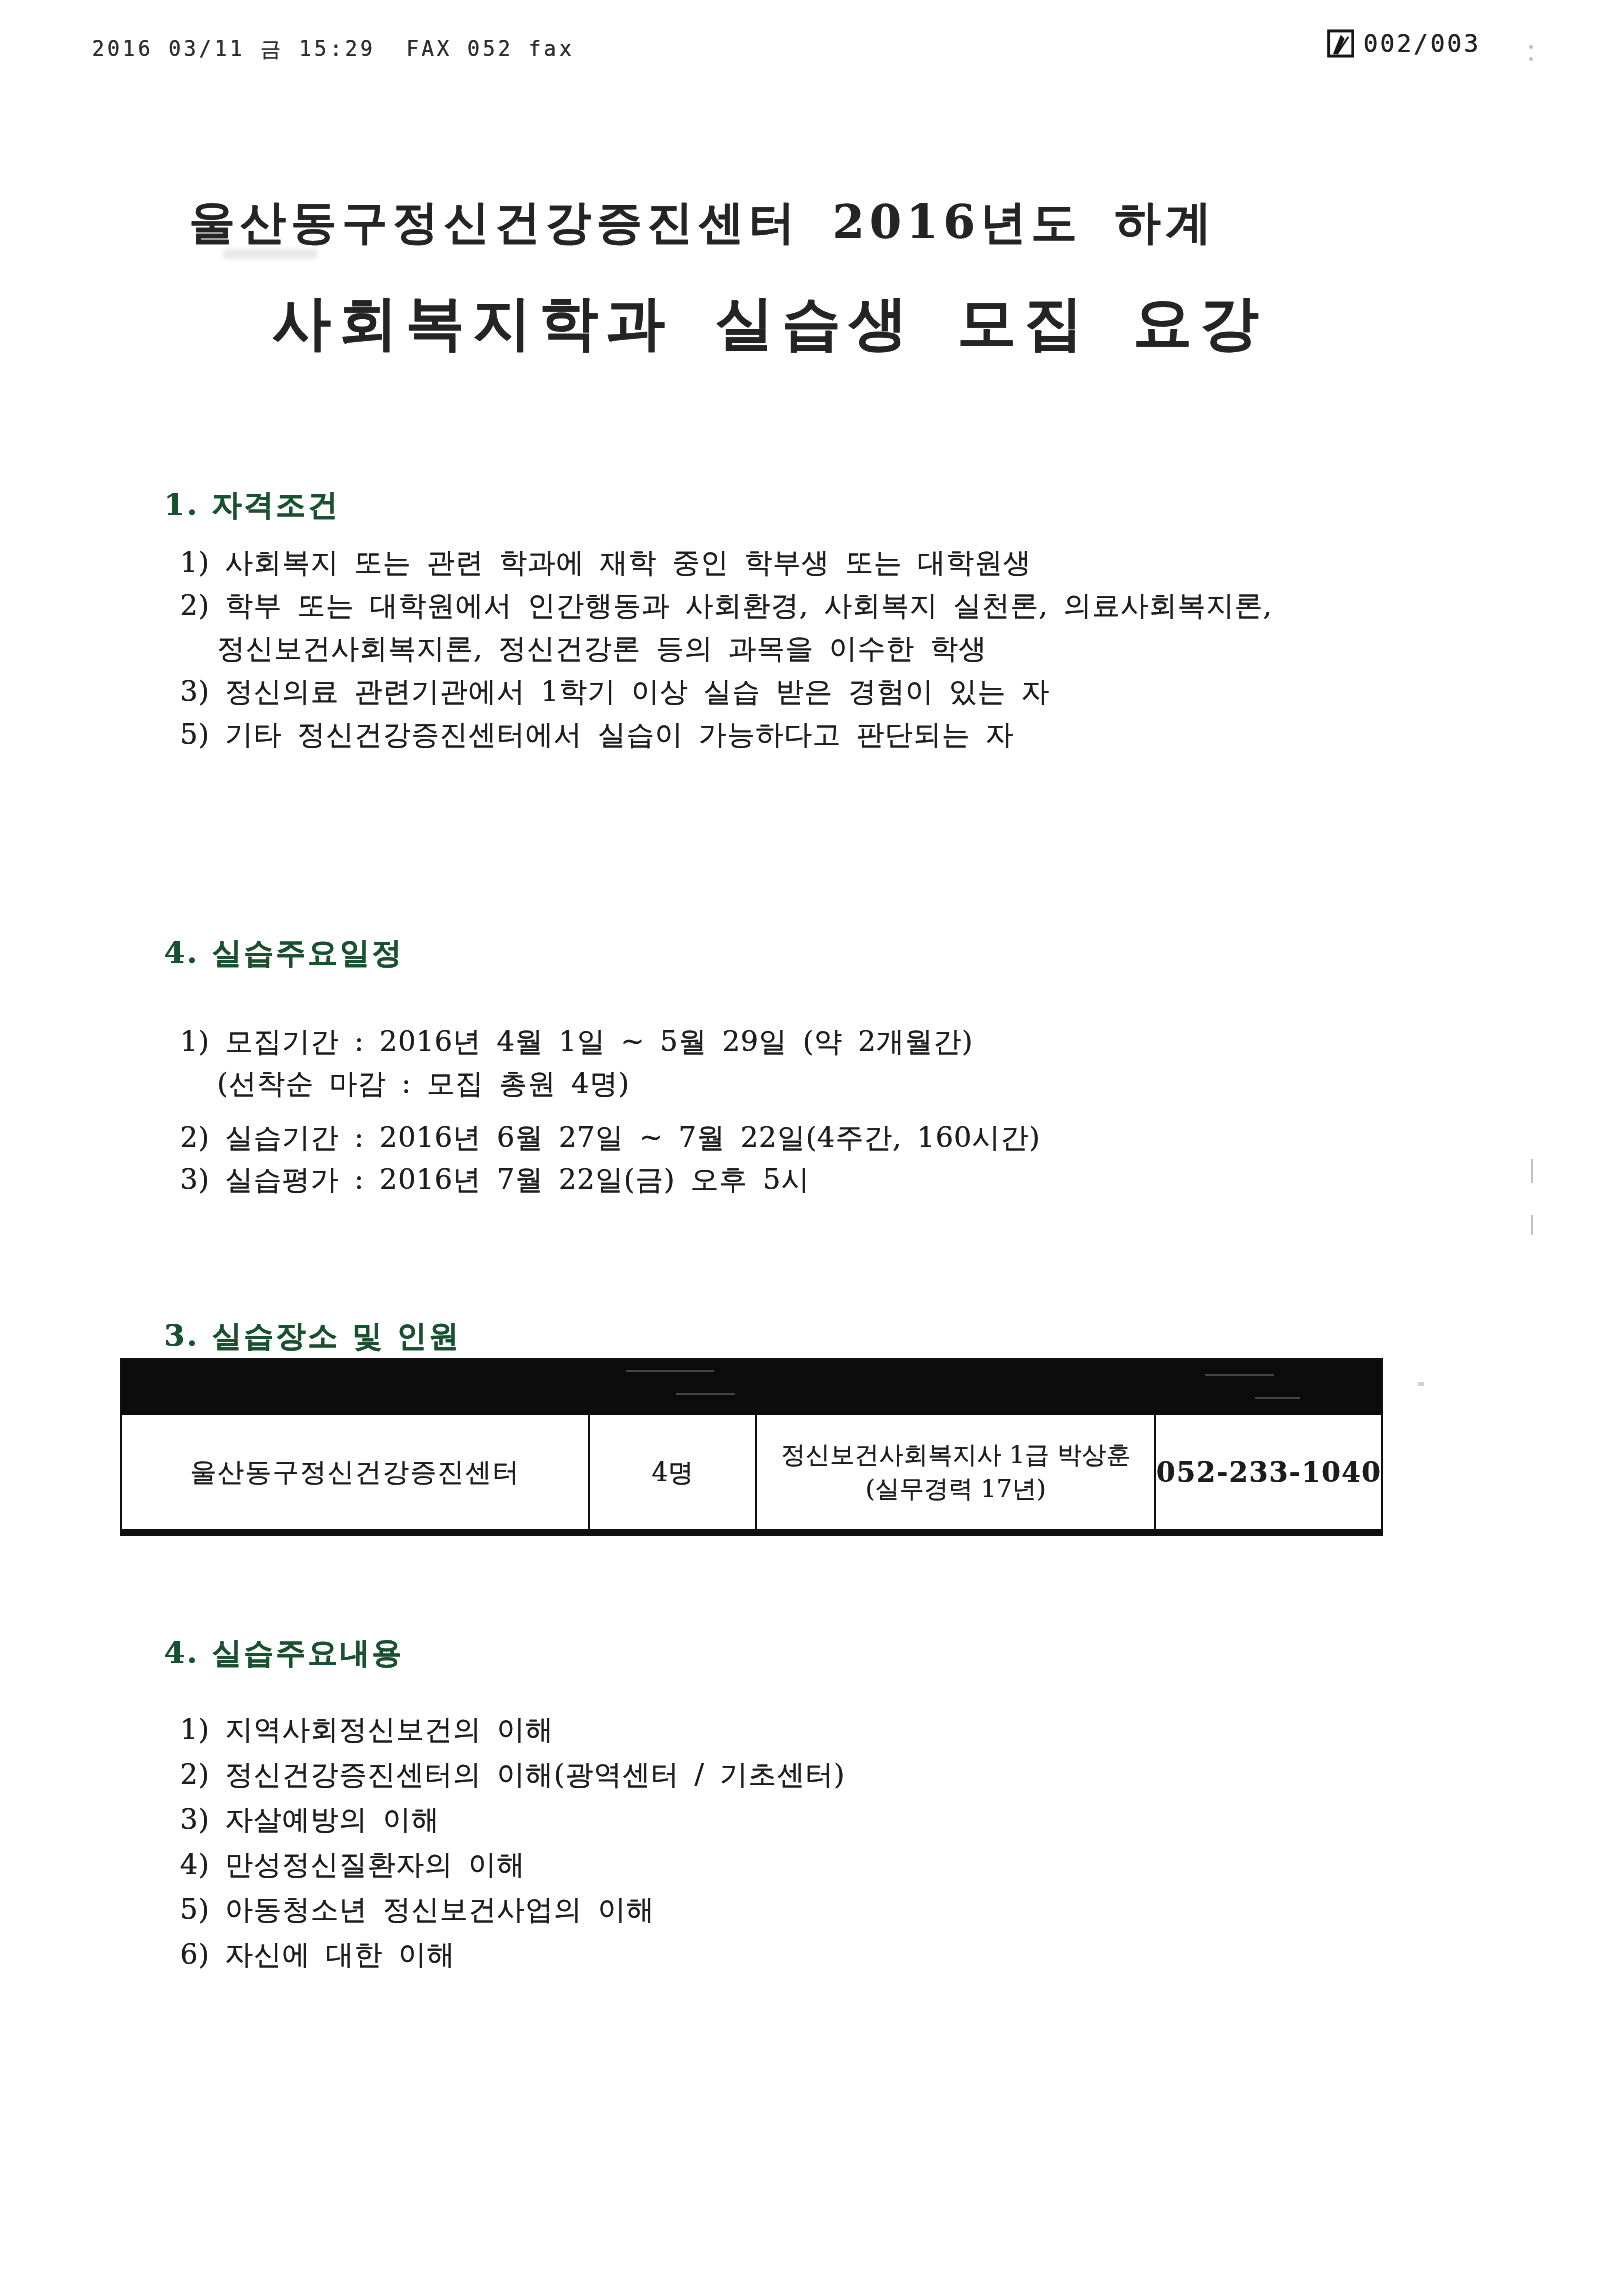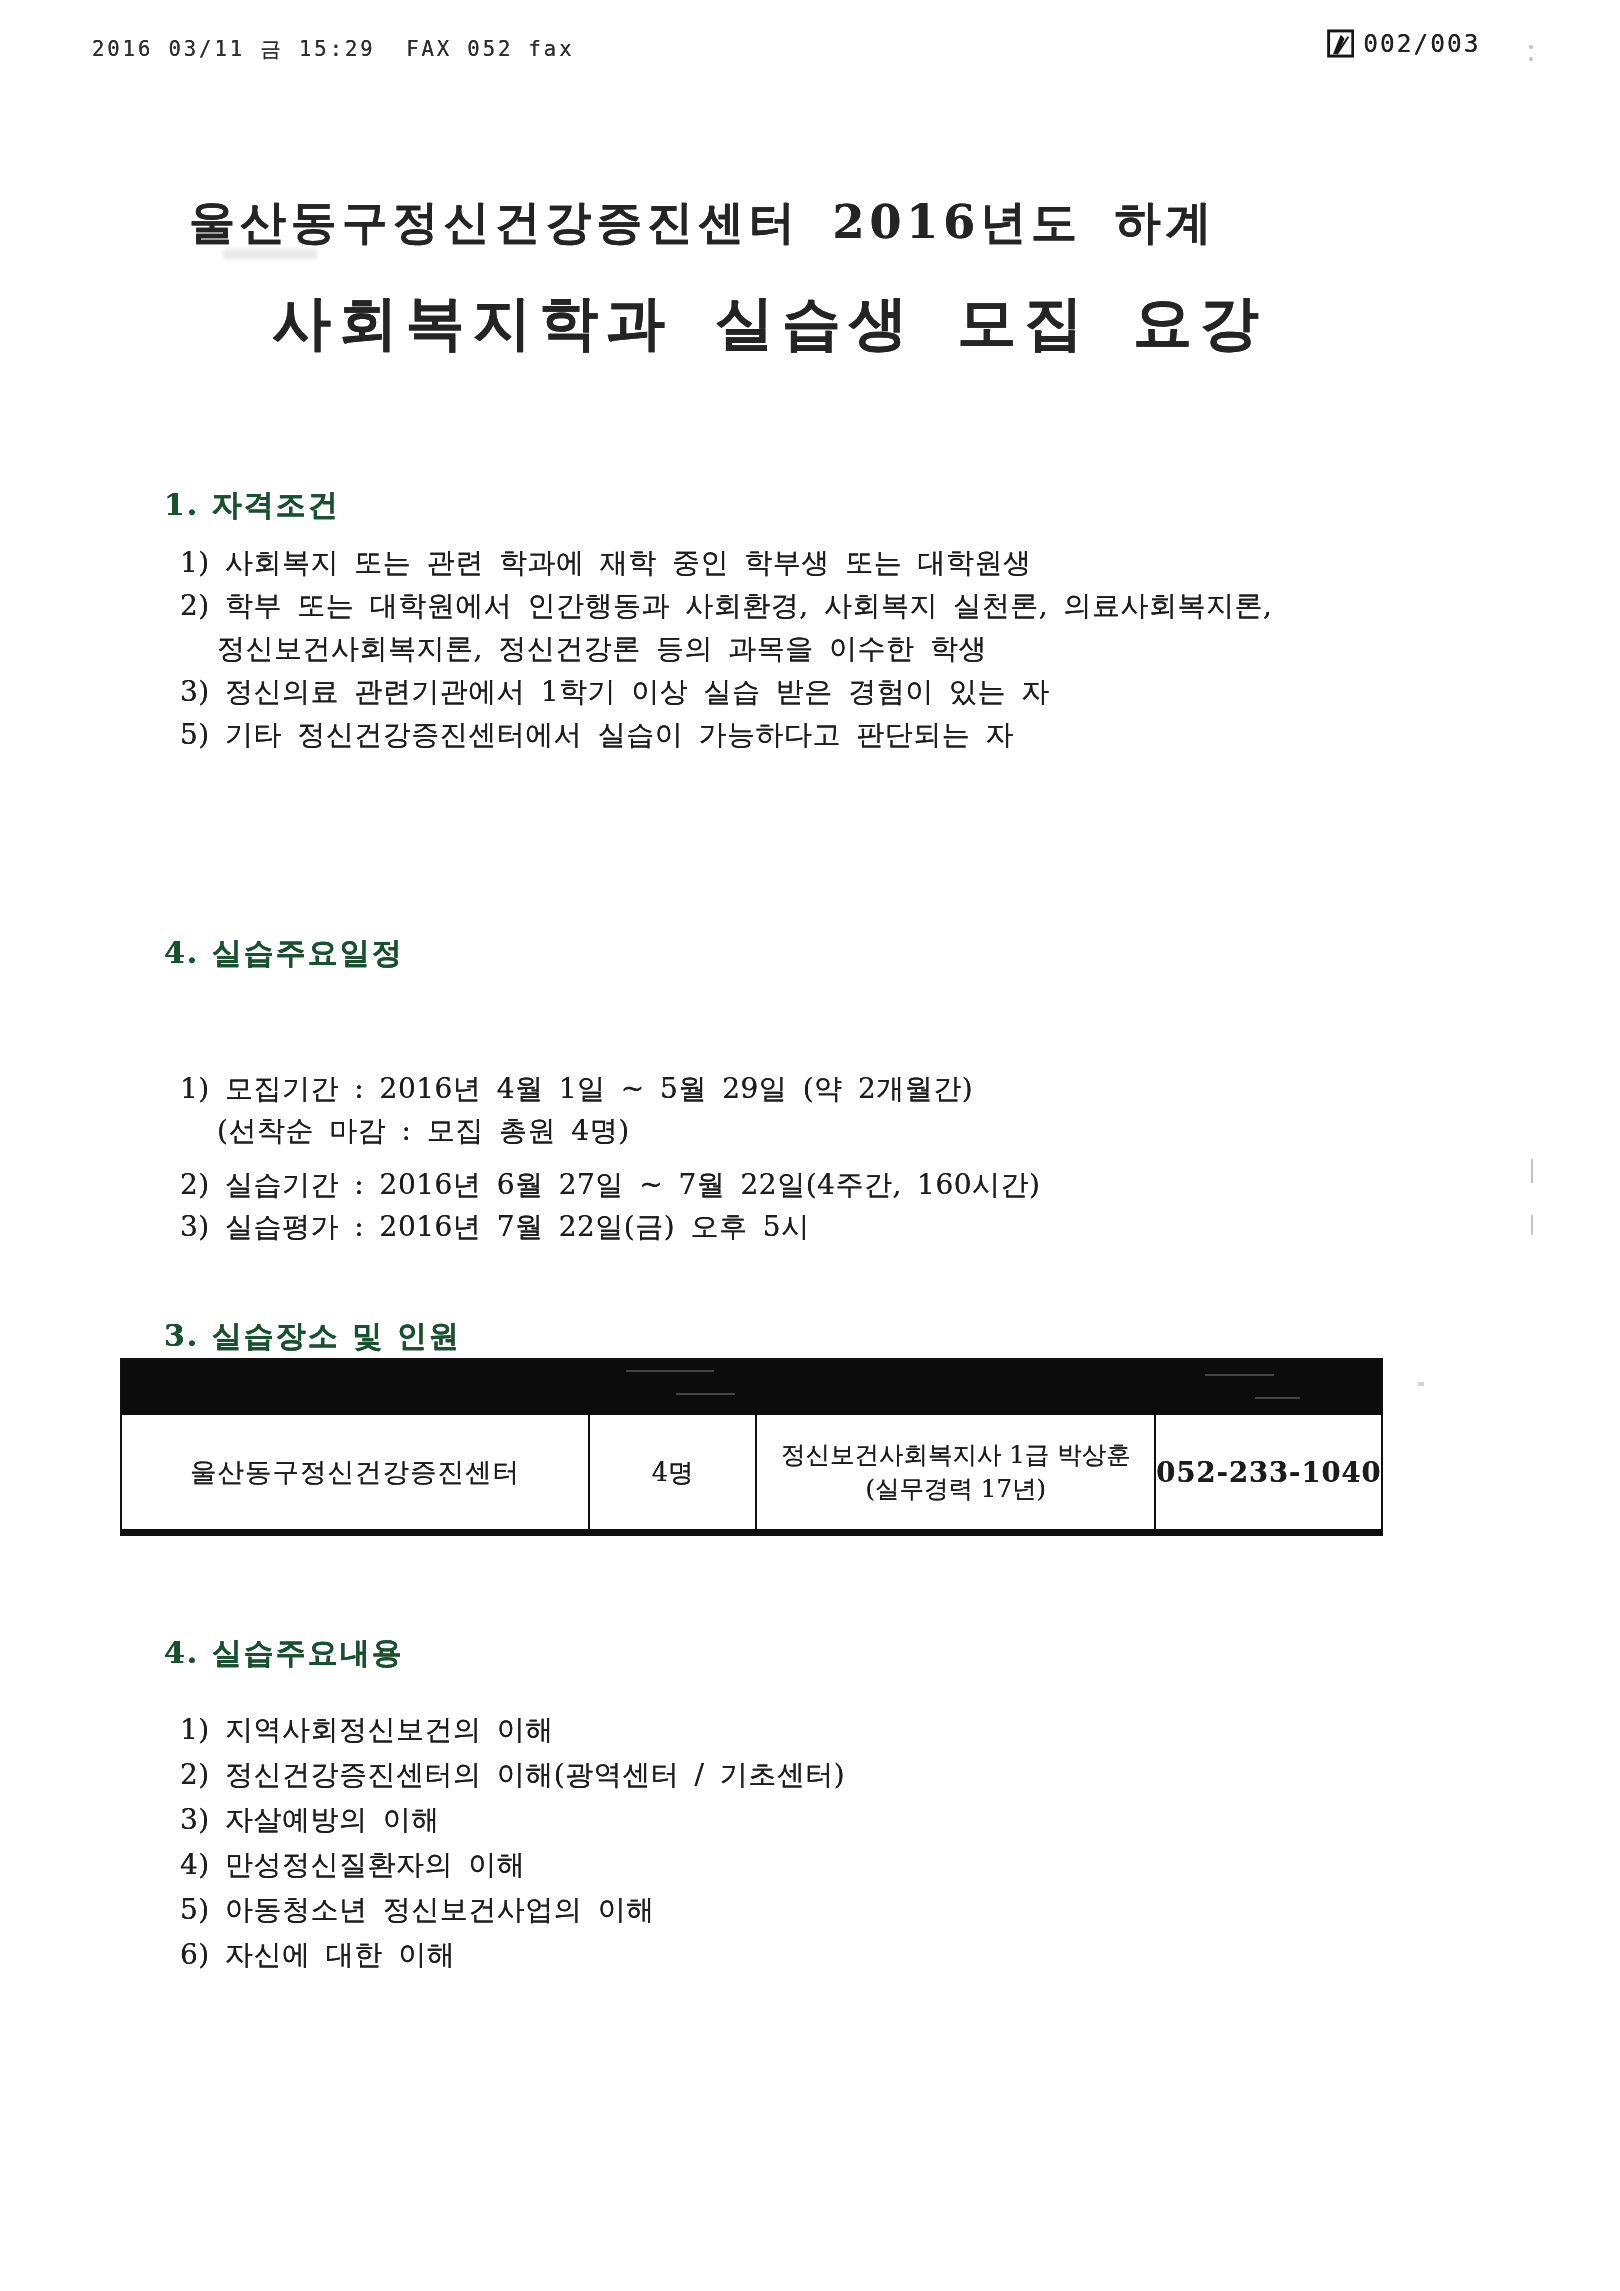--- a/index.html
+++ b/index.html
@@ -43,21 +43,21 @@
   .h-s2{top:915px;}
   .h-s3{top:1298px;}
   .h-s4{top:1615px;}
   .list{
     position:absolute;left:180px;
     font-size:28px;letter-spacing:0.5px;word-spacing:5.9px;color:#1d1d1d;
     text-shadow:0 0 0.4px #1d1d1d;white-space:nowrap;
   }
   .list .line{display:block;}
   .l-s1{top:541px;line-height:43px;}
-  .l-s2{top:1068px;line-height:42px;}
+  .l-s2{top:1021px;line-height:42px;}
   .l-s4{top:1707px;line-height:45px;}
   .cont{padding-left:37px;}
   .gap{margin-top:11.8px;}
   
   .ptable{
     position:absolute;left:120px;top:1358px;width:1263px;
     border:2.9px solid #101010;border-bottom-width:7.8px;
     box-sizing:border-box;background:#fff;
   }
   .ptable-head{

